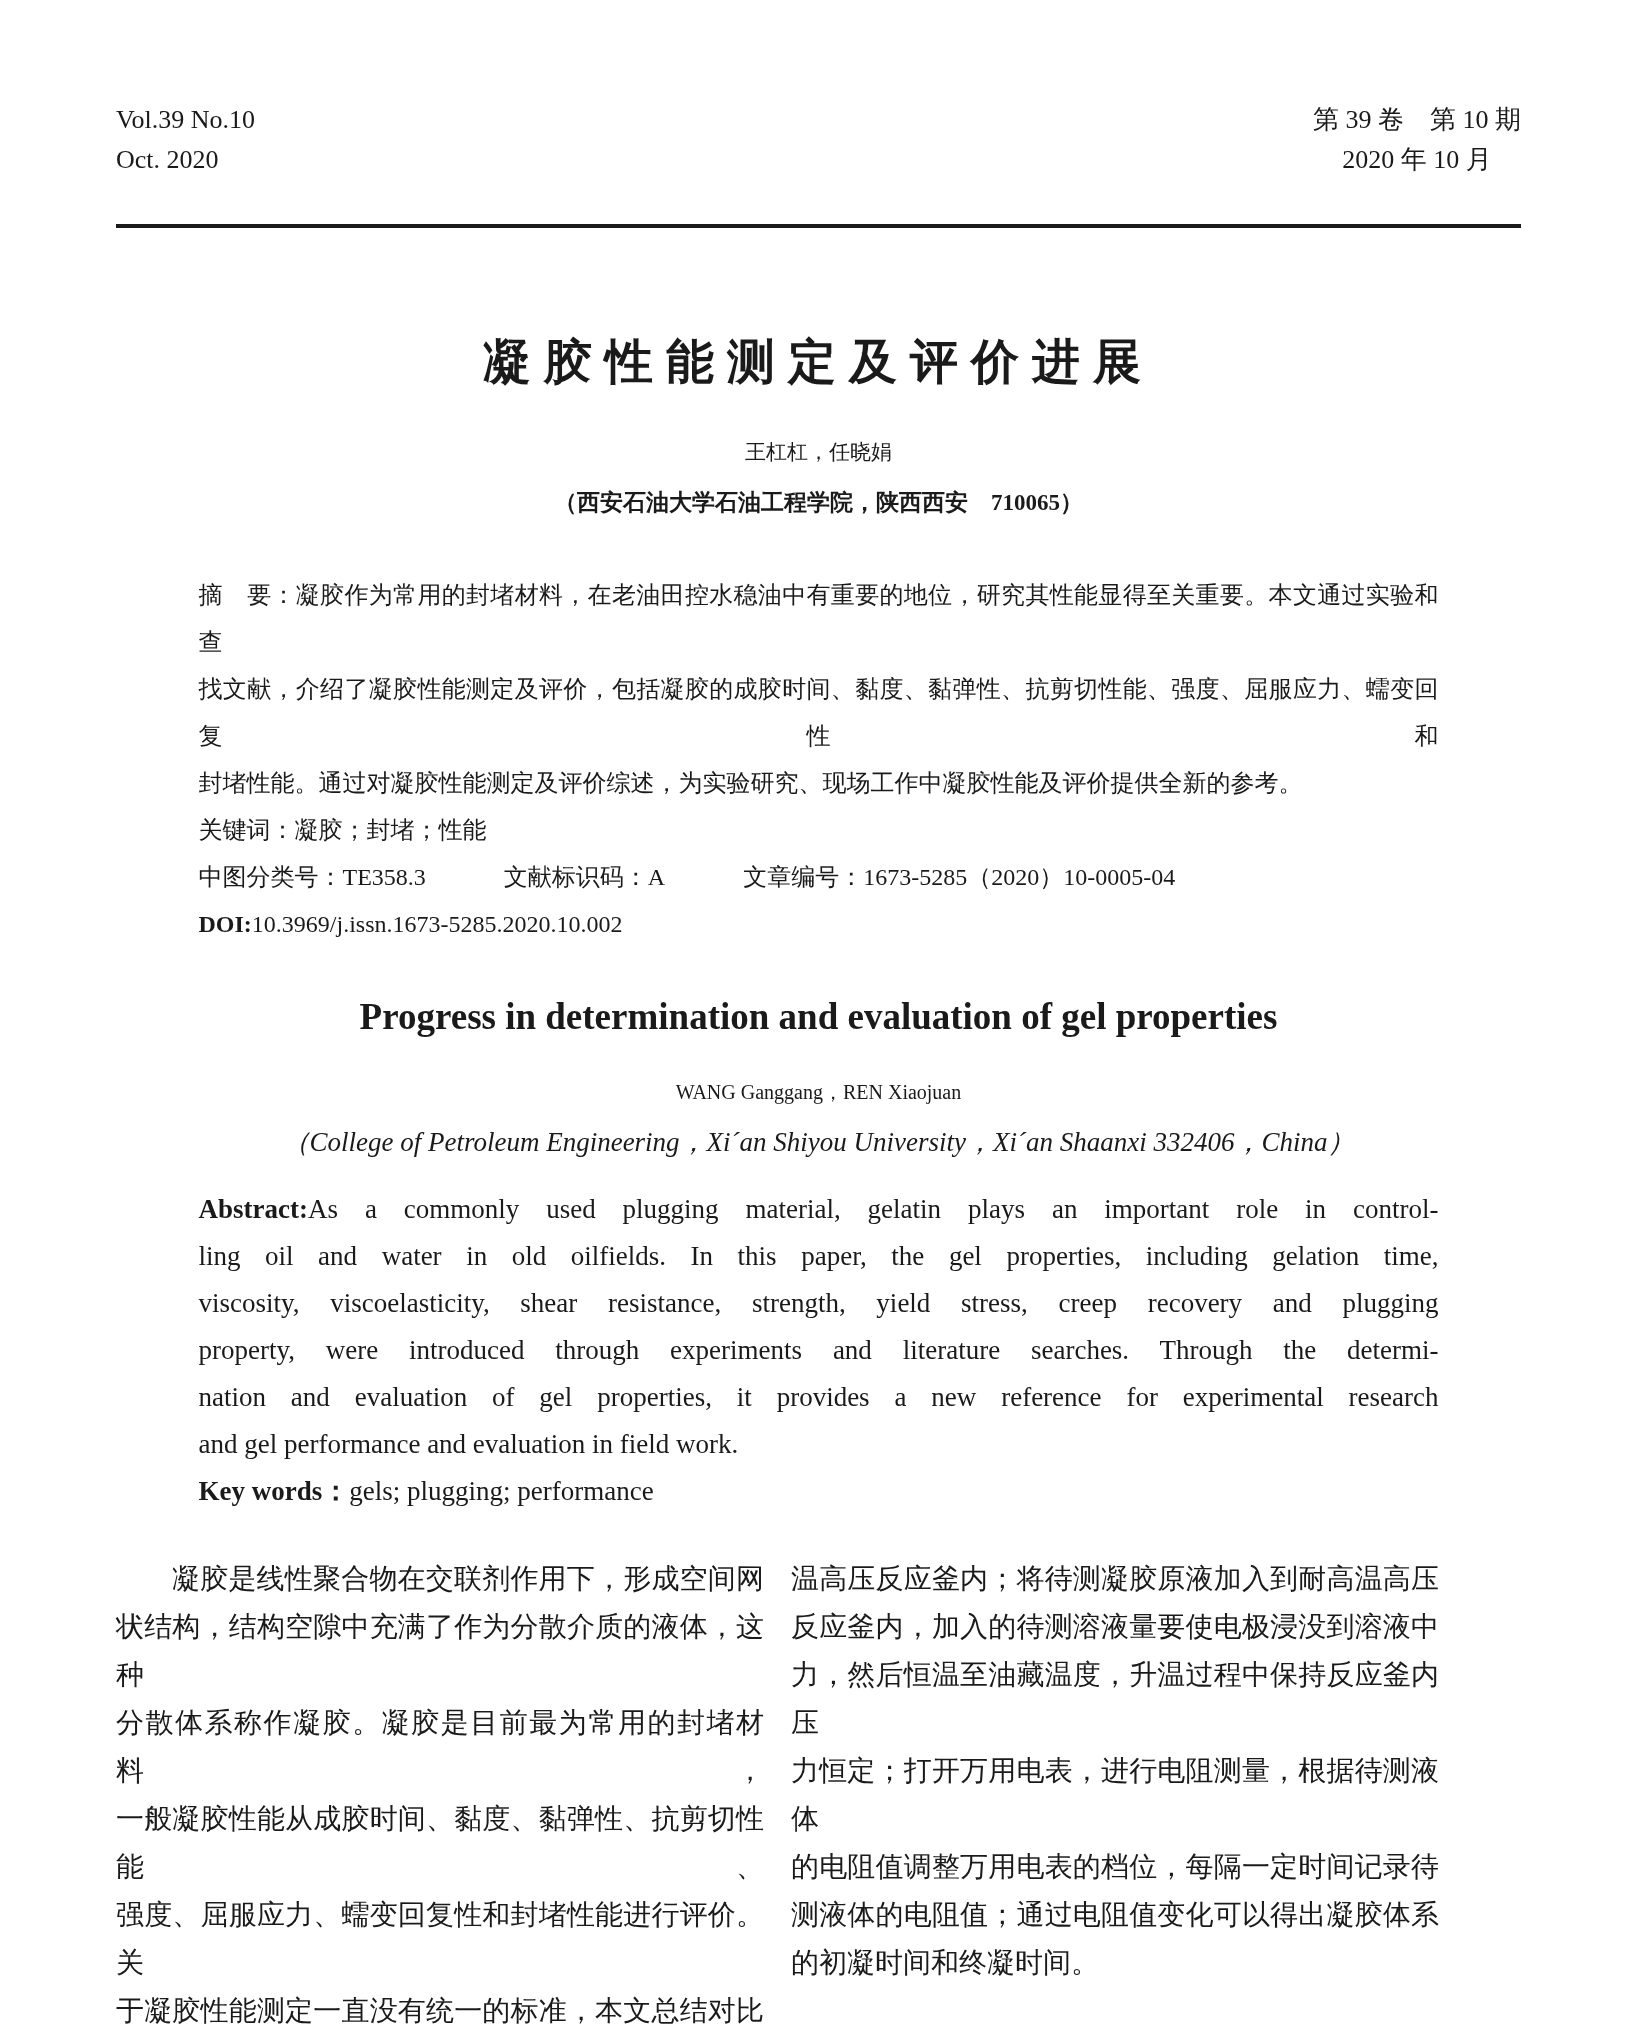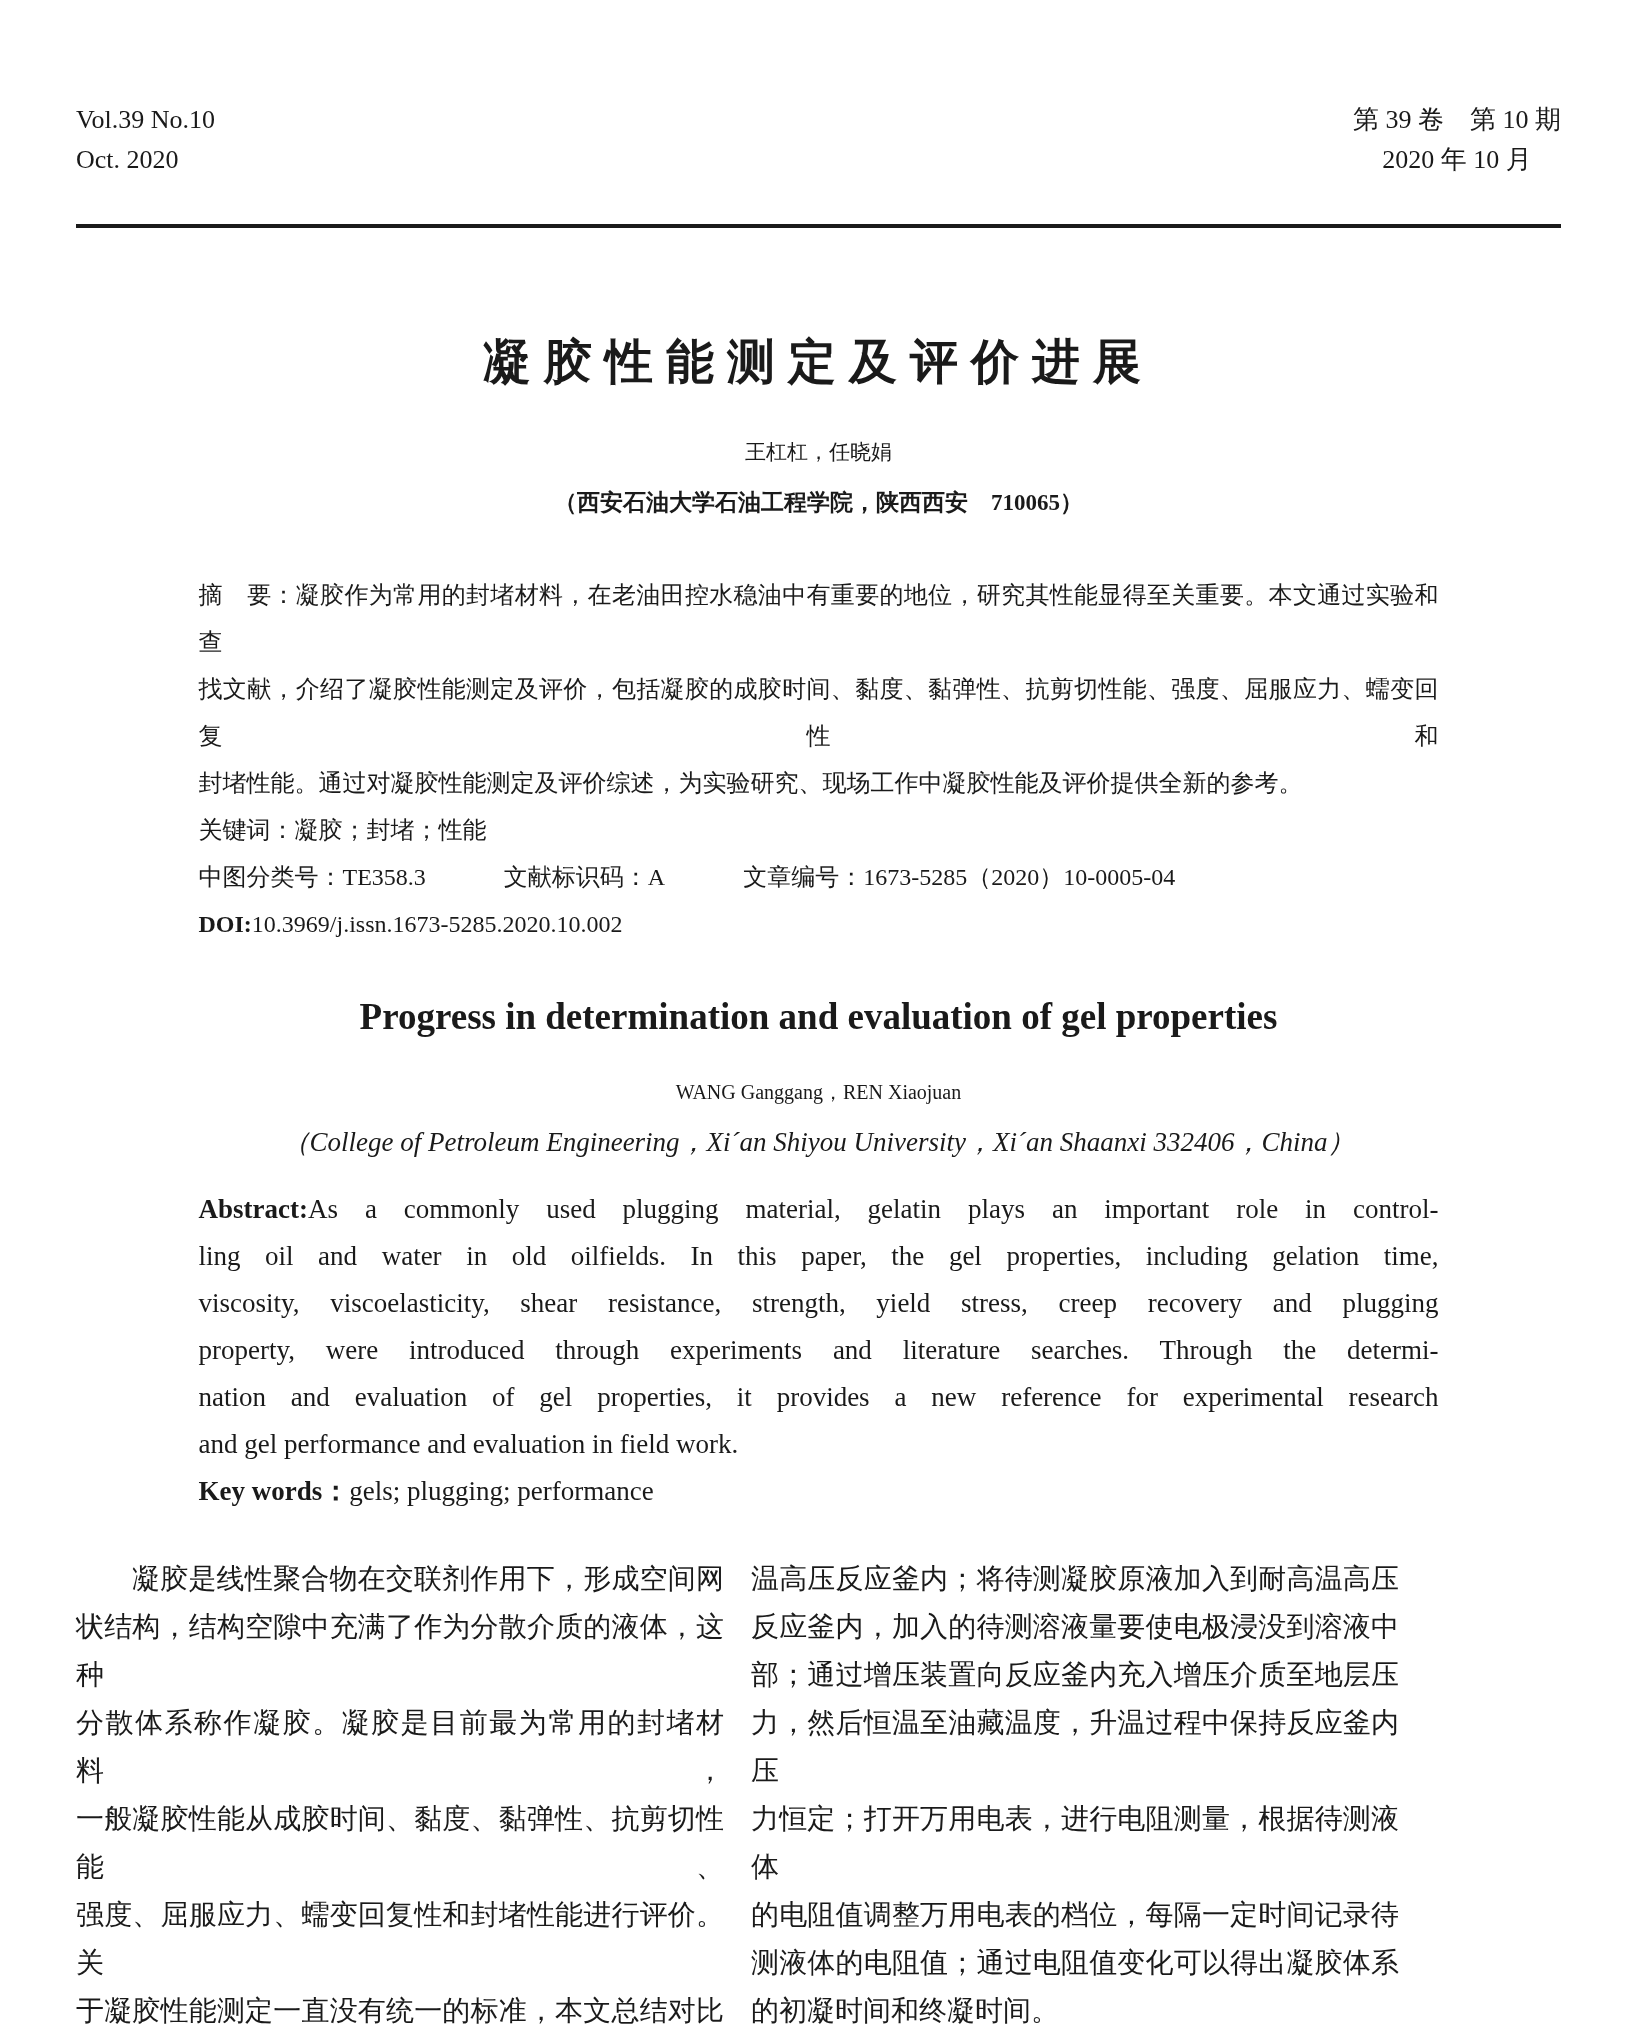--- a/index.html
+++ b/index.html
@@ -3,21 +3,21 @@
 <meta charset="utf-8">
 <style>
   html,body { margin:0; padding:0; background:#ffffff; }
   .page {
     position:relative;
     width:1637px; height:2040px;
     background:#ffffff;
     color:#1a1a1a;
     font-family:"Liberation Serif","DejaVu Serif",serif;
     box-sizing:border-box;
-    padding:0 76px;
+    padding:0 116px;
     overflow:hidden;
   }
   
   .jheader {
     display:flex; justify-content:space-between; align-items:flex-start;
     padding-top:100px;
     font-size:26px; line-height:40px;
   }
   .h-left { text-align:left; }
   .h-center { text-align:center; }
@@ -125,21 +125,20 @@
           <div class="tline just">强度、屈服应力、蠕变回复性和封堵性能进行评价。关</div>
           <div class="tline just">于凝胶性能测定一直没有统一的标准，本文总结对比</div>
           <div class="tline">了目前主要的凝胶性能测定方法。</div>
         </div>
 
     </div>
     <div class="col">
       <div>
           <div class="tline just">温高压反应釜内；将待测凝胶原液加入到耐高温高压</div>
           <div class="tline just">反应釜内，加入的待测溶液量要使电极浸没到溶液中</div>
-          <div class="tline just">部；通过增压装置向反应釜内充入增压介质至地层压</div>
           <div class="tline just">力，然后恒温至油藏温度，升温过程中保持反应釜内压</div>
           <div class="tline just">力恒定；打开万用电表，进行电阻测量，根据待测液体</div>
           <div class="tline just">的电阻值调整万用电表的档位，每隔一定时间记录待</div>
           <div class="tline just">测液体的电阻值；通过电阻值变化可以得出凝胶体系</div>
           <div class="tline">的初凝时间和终凝时间。</div>
         </div>
       <div class="tline just">
         
       </div>
 

